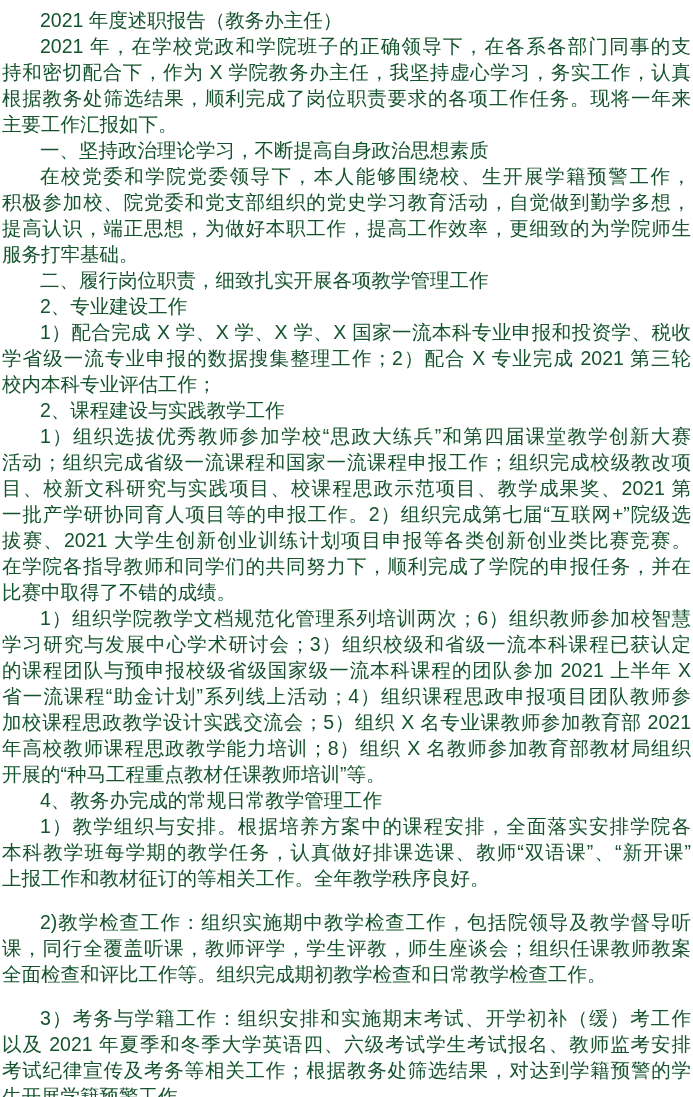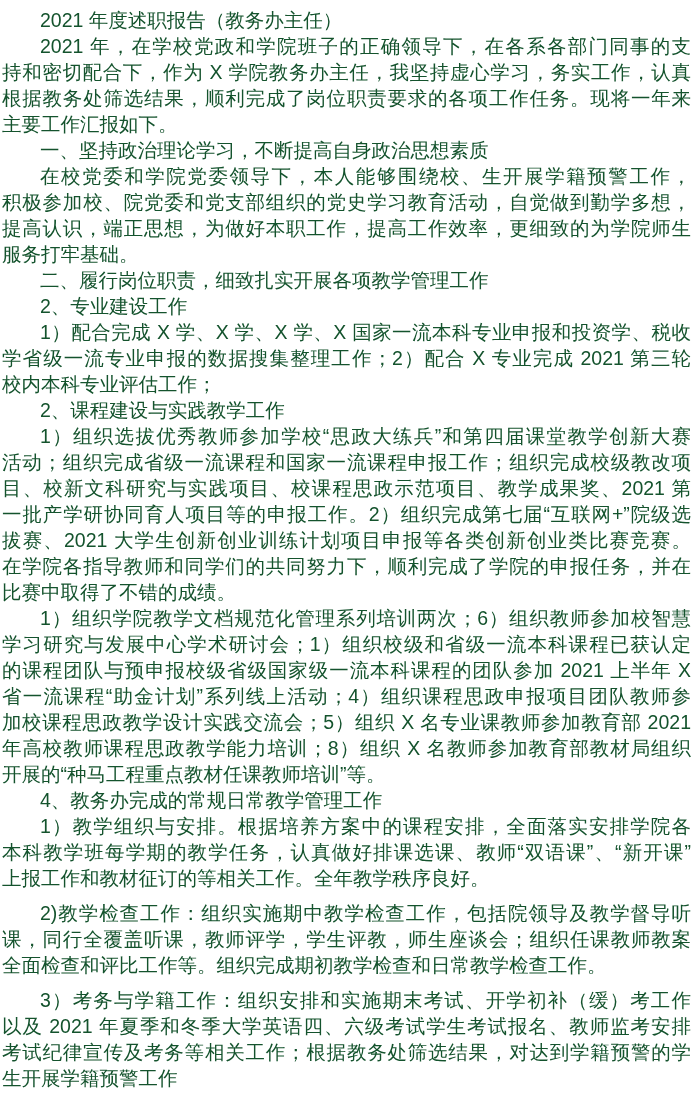--- a/index.html
+++ b/index.html
@@ -15,21 +15,21 @@
     height: 1097px;
     overflow: hidden;
     padding: 7px 2px 0 2px;
     font-family: "Liberation Sans", sans-serif;
     font-size: 19.5px;
     font-weight: 500;
     line-height: 26px;
     color: #000000;
   }
   .para { margin: 0; }
-  .para.gap { margin-top: 9px; }
+  .para.gap { margin-top: 18px; }
   .line {
     height: 26px;
     white-space: pre;
     overflow: visible;
   }
   .line.first { text-indent: 38px; }
   .line.j {
     text-align: justify;
     text-align-last: justify;
     text-justify: inter-ideograph;
@@ -75,21 +75,21 @@
       <div class="line first j">1）组织选拔优秀教师参加学校“思政大练兵”和第四届课堂教学创新大赛</div>
       <div class="line j">活动；组织完成省级一流课程和国家一流课程申报工作；组织完成校级教改项</div>
       <div class="line j">目、校新文科研究与实践项目、校课程思政示范项目、教学成果奖、2021 第</div>
       <div class="line j">一批产学研协同育人项目等的申报工作。2）组织完成第七届“互联网+”院级选</div>
       <div class="line j">拔赛、2021 大学生创新创业训练计划项目申报等各类创新创业类比赛竞赛。</div>
       <div class="line j">在学院各指导教师和同学们的共同努力下，顺利完成了学院的申报任务，并在</div>
       <div class="line">比赛中取得了不错的成绩。</div>
     </div>
     <div class="para">
       <div class="line first j">1）组织学院教学文档规范化管理系列培训两次；6）组织教师参加校智慧</div>
-      <div class="line j">学习研究与发展中心学术研讨会；1）组织校级和省级一流本科课程已获认定</div>
+      <div class="line j">学习研究与发展中心学术研讨会；3）组织校级和省级一流本科课程已获认定</div>
       <div class="line j">的课程团队与预申报校级省级国家级一流本科课程的团队参加 2021 上半年 X</div>
       <div class="line j">省一流课程“助金计划”系列线上活动；4）组织课程思政申报项目团队教师参</div>
       <div class="line j">加校课程思政教学设计实践交流会；5）组织 X 名专业课教师参加教育部 2021</div>
       <div class="line j">年高校教师课程思政教学能力培训；8）组织 X 名教师参加教育部教材局组织</div>
       <div class="line">开展的“种马工程重点教材任课教师培训”等。</div>
     </div>
     <div class="para">
       <div class="line first">4、教务办完成的常规日常教学管理工作</div>
     </div>
     <div class="para">

